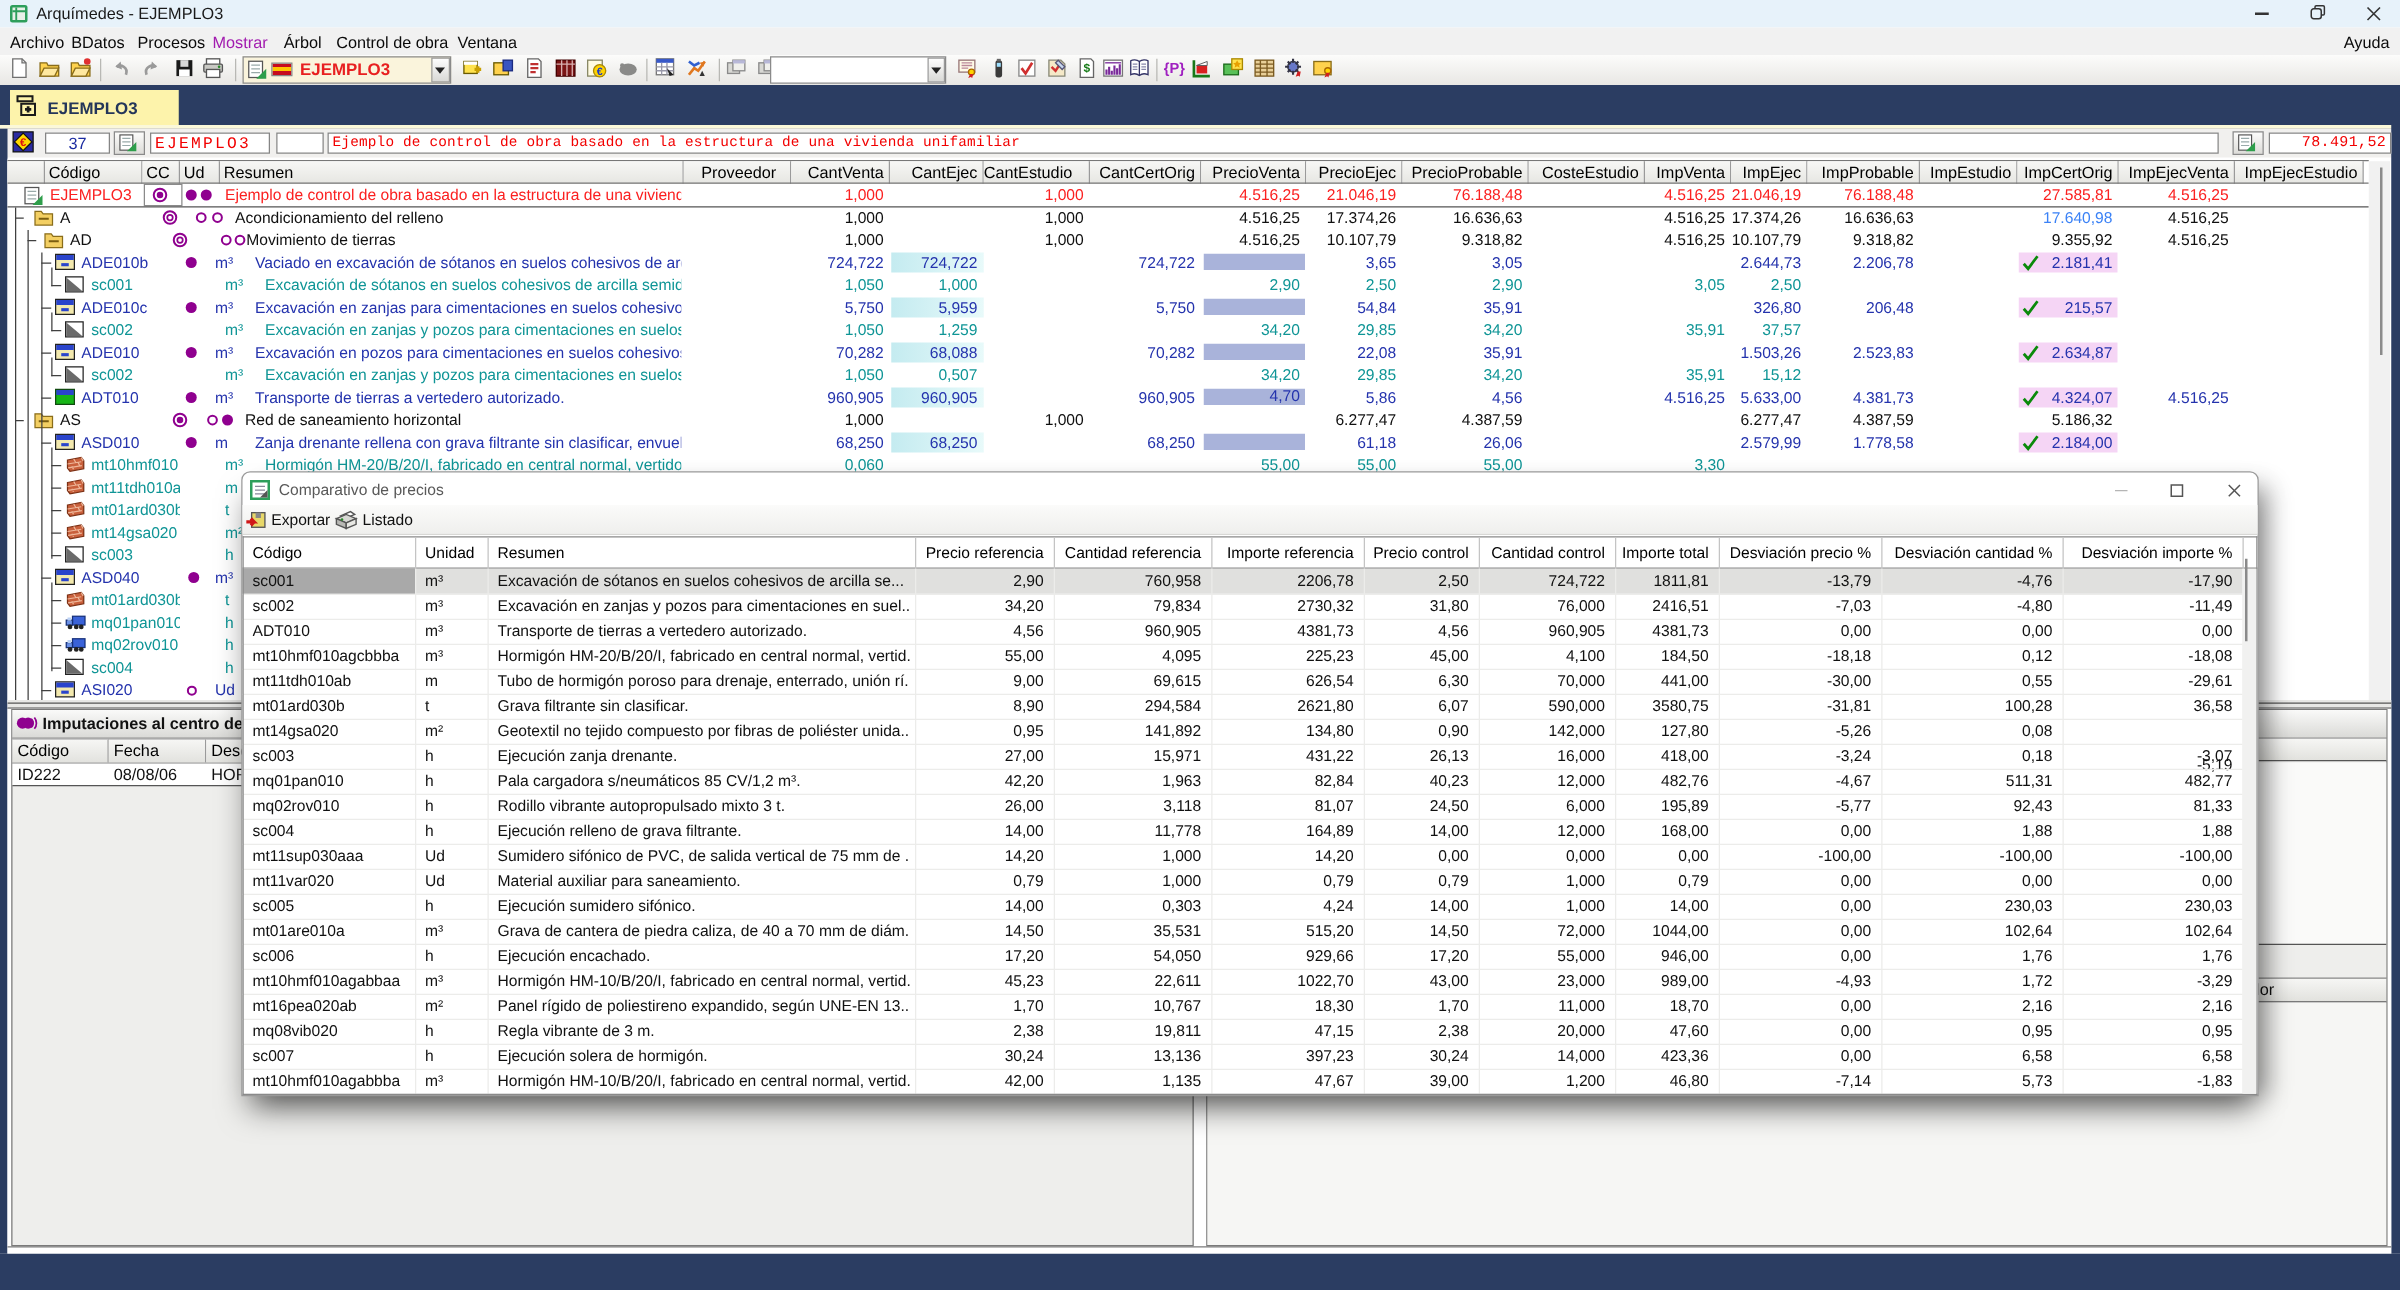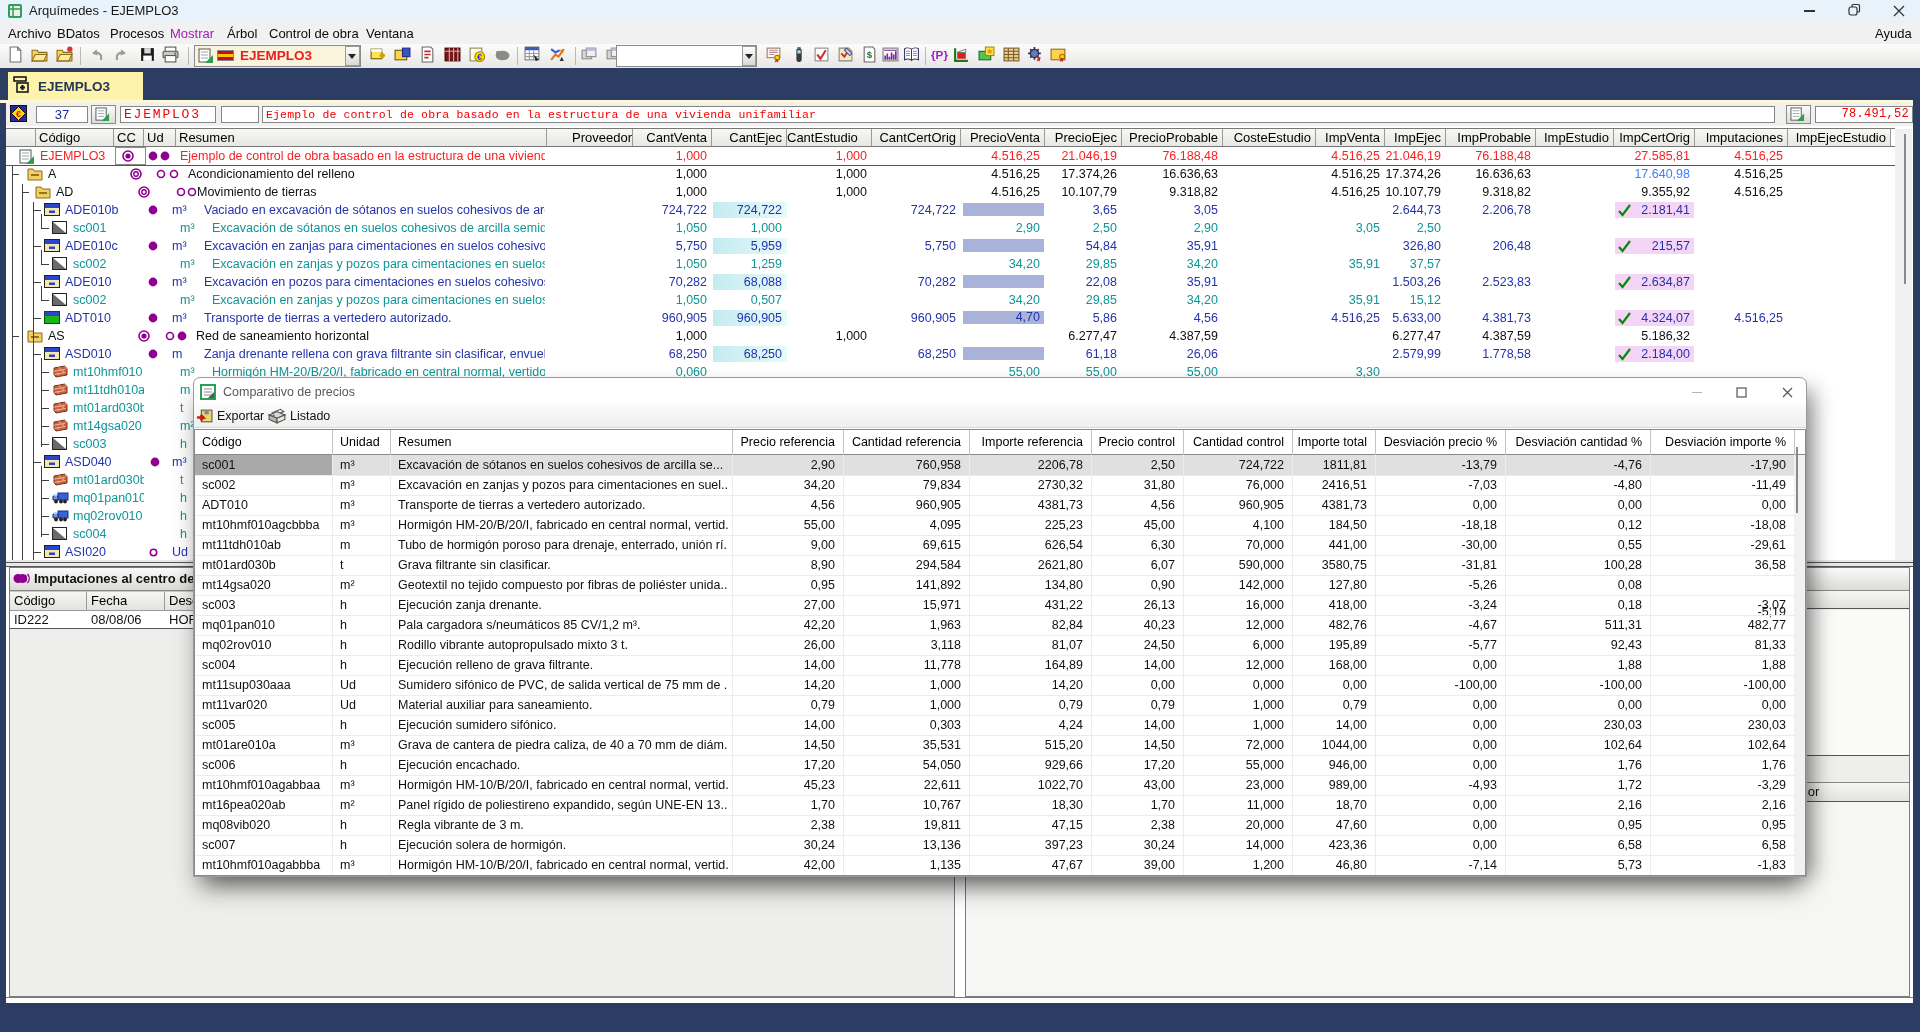--- a/index.html
+++ b/index.html
@@ -238,35 +238,35 @@
     <path d="M7 15 L15 15 L15 7 Z" fill="#2e9e4b"></path>
   </svg>
 <div class="ab mono" style="left:1815px;top:106px;width:98px;height:17px;background:#fff;border:1px solid #858585;font-size:12px;letter-spacing:0.3px;line-height:15px;color:#f20000;text-align:right;padding:0 3px;white-space:nowrap;overflow:hidden">78.491,52</div>
 <div class="ab" style="left:6px;top:127px;width:1889px;height:436px;background:#fff"></div>
 <div class="ab" style="left:6px;top:128px;width:1889px;height:1px;background:#777"></div>
 <div class="hcell" style="left:6px;width:30px;text-align:left;padding-left:3px"></div>
 <div class="hcell" style="left:36px;width:78px;text-align:left;padding-left:3px">Código</div>
 <div class="hcell" style="left:114px;width:30px;text-align:left;padding-left:3px">CC</div>
 <div class="hcell" style="left:144px;width:32px;text-align:left;padding-left:3px">Ud</div>
 <div class="hcell" style="left:176px;width:371px;text-align:left;padding-left:3px">Resumen</div>
-<div class="hcell" style="left:547px;width:86px;text-align:right;padding-left:3px">Proveedor</div>
+<div class="hcell" style="left:547px;width:86px;text-align:center;padding-left:3px">Proveedor</div>
 <div class="hcell" style="left:633px;width:79px;text-align:right;padding-right:4px">CantVenta</div>
 <div class="hcell" style="left:712px;width:75px;text-align:right;padding-right:4px">CantEjec</div>
 <div class="hcell" style="left:787px;width:85px;text-align:left;padding-right:4px">CantEstudio</div>
 <div class="hcell" style="left:872px;width:89px;text-align:right;padding-right:4px">CantCertOrig</div>
 <div class="hcell" style="left:961px;width:84px;text-align:right;padding-right:4px">PrecioVenta</div>
 <div class="hcell" style="left:1045px;width:77px;text-align:right;padding-right:4px">PrecioEjec</div>
 <div class="hcell" style="left:1122px;width:101px;text-align:right;padding-right:4px">PrecioProbable</div>
 <div class="hcell" style="left:1223px;width:93px;text-align:right;padding-right:4px">CosteEstudio</div>
 <div class="hcell" style="left:1316px;width:69px;text-align:right;padding-right:4px">ImpVenta</div>
 <div class="hcell" style="left:1385px;width:61px;text-align:right;padding-right:4px">ImpEjec</div>
 <div class="hcell" style="left:1446px;width:90px;text-align:right;padding-right:4px">ImpProbable</div>
 <div class="hcell" style="left:1536px;width:78px;text-align:right;padding-right:4px">ImpEstudio</div>
 <div class="hcell" style="left:1614px;width:81px;text-align:right;padding-right:4px">ImpCertOrig</div>
-<div class="hcell" style="left:1695px;width:93px;text-align:right;padding-right:4px">Imputaciones</div>
+<div class="hcell" style="left:1695px;width:93px;text-align:right;padding-right:4px">ImpEjecVenta</div>
 <div class="hcell" style="left:1788px;width:103px;text-align:right;padding-right:4px">ImpEjecEstudio</div>
 <div class="ab" style="left:6px;top:146px;width:1889px;height:1px;background:#777"></div>
 <svg class="ab" style="left:19px;top:149px" width="16" height="16" viewBox="0 0 16 16">
     <rect x="1" y="1" width="11" height="13" fill="#fff" stroke="#555"></rect>
     <path d="M3 4h7M3 7h7M3 10h7" stroke="#9aa"></path>
     <path d="M7 15 L15 15 L15 7 Z" fill="#2e9e4b"></path>
   </svg>
 <div class="ab" style="left:40px;top:147px;width:104px;font-size:12.5px;line-height:18px;color:#fb2020;white-space:nowrap;overflow:hidden">EJEMPLO3</div>
 <svg class="ab" style="left:122px;top:150px" width="12" height="12">
     <circle cx="6" cy="6" r="5" fill="none" stroke="#8f008f" stroke-width="1.6"></circle>

